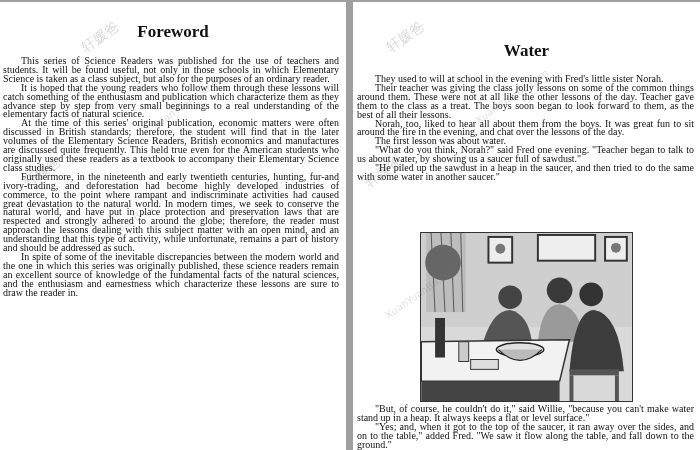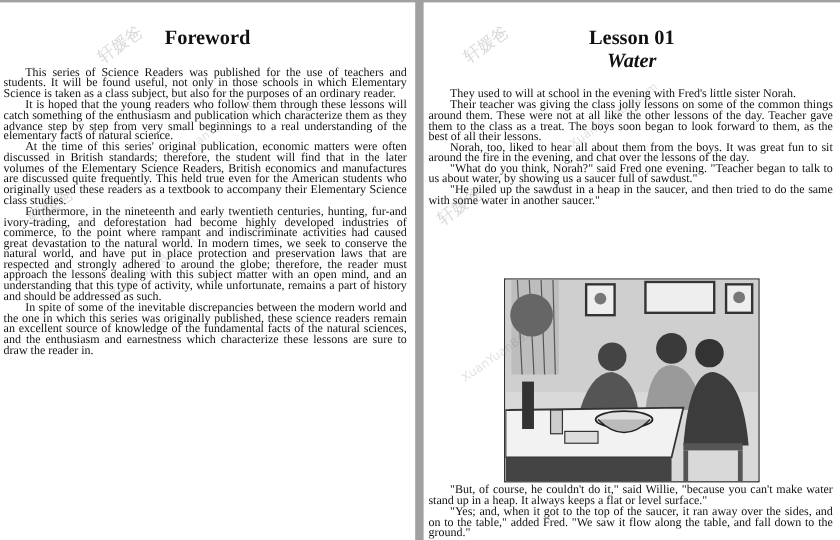--- a/index.html
+++ b/index.html
@@ -19,21 +19,21 @@
   }
   .page.left { left: 0; width: 346px; }
   .page.right { left: 353px; width: 347px; }
   .title {
     font-family: "Liberation Serif", serif; font-weight: bold;
     text-align: center; font-size: 17px; line-height: 19px; margin: 0;
   }
   .left .title { position: absolute; top: 20px; left: 0; right: 0; }
   .right .title { position: absolute; left: 0; right: 0; }
   .right .title.t1 { top: 20px; }
-  .right .title.t2 { top: 39px; font-style: italic; }
+  .right .title.t2 { top: 39px; }
   .body {
     position: absolute; font-size: 10px; line-height: 8.9px; text-align: justify;
   }
   .left .body { top: 55px; left: 3px; right: 7px; }
   .right .body.top { top: 73px; left: 4px; right: 6px; }
   .right .body.bottom { top: 403px; left: 4px; right: 6px; }
   .body p { margin: 0; text-indent: 18px; }
   .illustration {
     position: absolute; left: 67px; top: 230px; width: 213px; height: 170px;
     background: #e8e8e8; border: 1px solid #333; box-sizing: border-box; overflow: hidden;
@@ -60,26 +60,26 @@
       <p>Furthermore, in the nineteenth and early twentieth centuries, hunting, fur-and ivory-trading, and deforestation had become highly developed industries of commerce, to the point where rampant and indiscriminate activities had caused great devastation to the natural world. In modern times, we seek to conserve the natural world, and have put in place protection and preservation laws that are respected and strongly adhered to around the globe; therefore, the reader must approach the lessons dealing with this subject matter with an open mind, and an understanding that this type of activity, while unfortunate, remains a part of history and should be addressed as such.</p>
       <p>In spite of some of the inevitable discrepancies between the modern world and the one in which this series was originally published, these science readers remain an excellent source of knowledge of the fundamental facts of the natural sciences, and the enthusiasm and earnestness which characterize these lessons are sure to draw the reader in.</p>
     </div>
     <div class="watermark" style="left:78px; top:40px;">轩媛爸</div>
     <div class="watermark small" style="left:150px; top:120px;">XuanYuanBa.com</div>
     <div class="watermark" style="left:20px; top:175px;">轩媛爸</div>
     <div class="watermark small" style="left:90px; top:240px;">XuanYuanBa.com</div>
   </div>
 
   <div class="page right">
-    <h1 class="title t1">Lesson 01</h1>
     <h1 class="title t2">Water</h1>
     <div class="body top">
       <p>They used to will at school in the evening with Fred's little sister Norah.</p>
       <p>Their teacher was giving the class jolly lessons on some of the common things around them. These were not at all like the other lessons of the day. Teacher gave them to the class as a treat. The boys soon began to look forward to them, as the best of all their lessons.</p>
       <p>Norah, too, liked to hear all about them from the boys. It was great fun to sit around the fire in the evening, and chat over the lessons of the day.</p>
+      <p>The first lesson was about water.</p>
       <p>"What do you think, Norah?" said Fred one evening. "Teacher began to talk to us about water, by showing us a saucer full of sawdust."</p>
       <p>"He piled up the sawdust in a heap in the saucer, and then tried to do the same with some water in another saucer."</p>
     </div>
 
     <div class="illustration" title="Three children seated at a table looking at a bowl of water">
       <svg viewBox="0 0 213 170">
         <rect width="213" height="170" fill="#d9d9d9"></rect>
 
         <rect x="0" y="0" width="213" height="95" fill="#cfcfcf"></rect>
         <rect x="5" y="0" width="40" height="80" fill="#bdbdbd"></rect>

